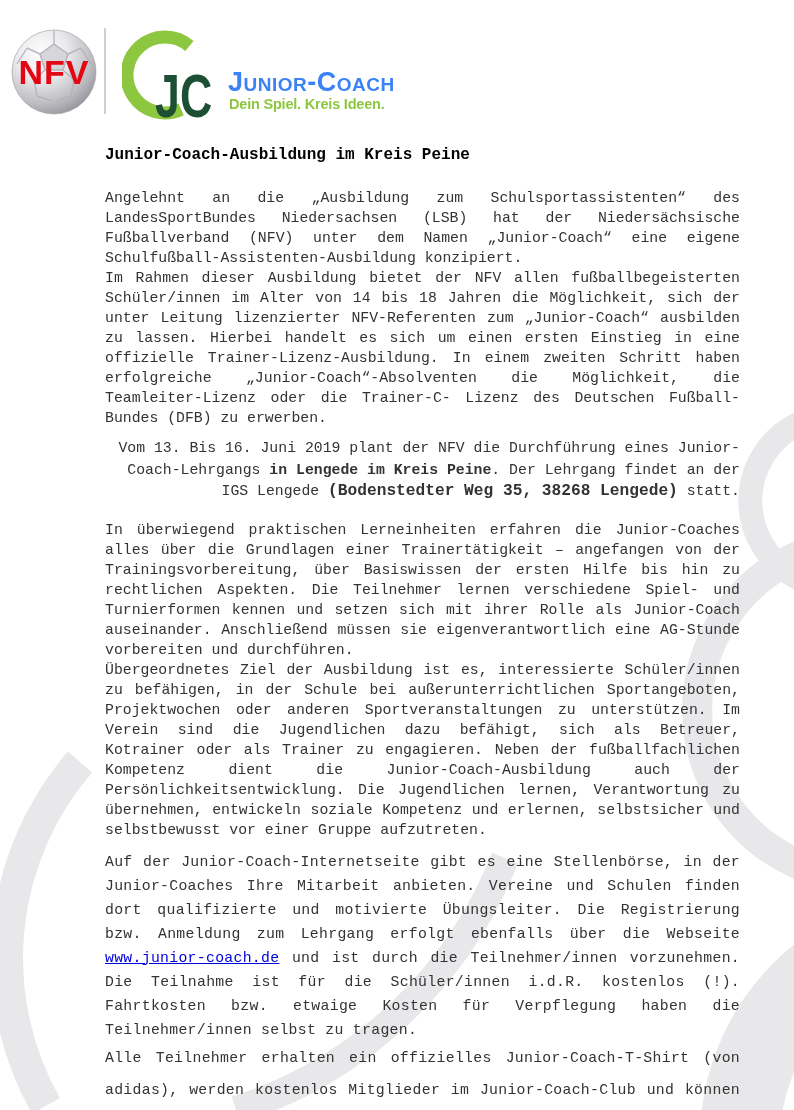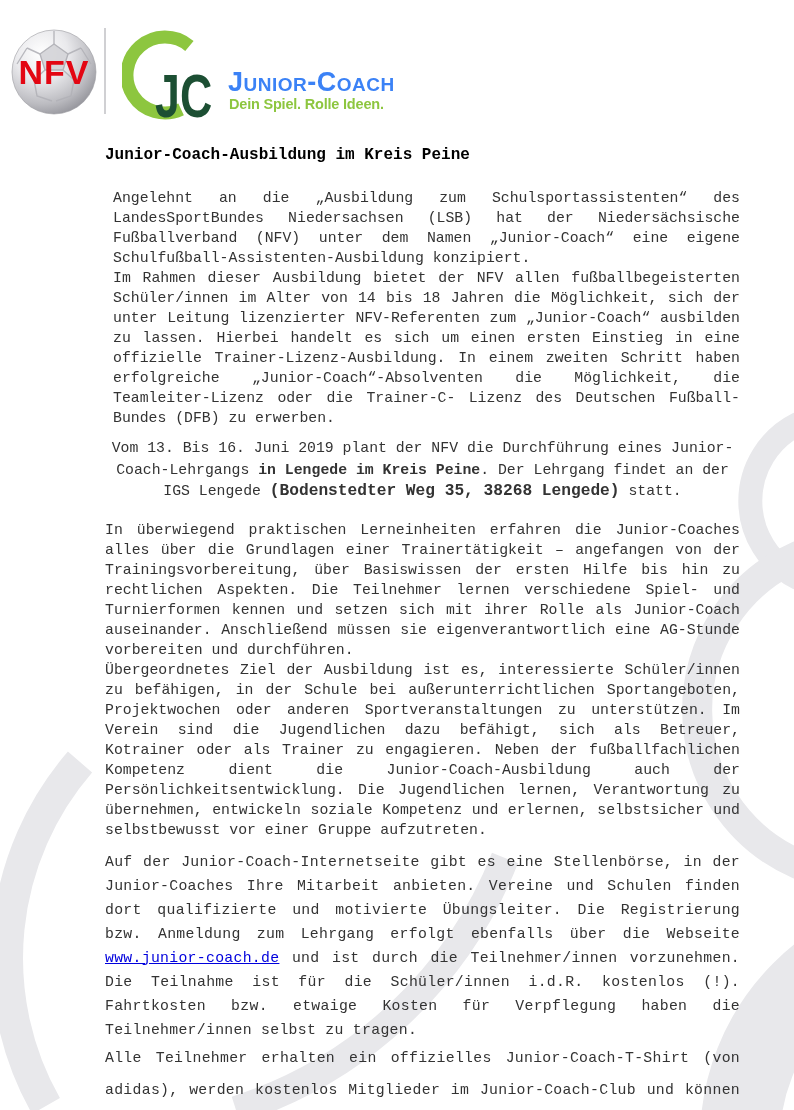--- a/index.html
+++ b/index.html
@@ -20,23 +20,23 @@
   }
   .jc-tagline{
     position:absolute;left:229px;top:96px;font-size:14.5px;font-weight:bold;
     color:var(--jc-light-green);letter-spacing:-.2px;white-space:nowrap;
   }
   
   main{position:absolute;left:105px;top:146px;width:635px;z-index:1;font-family:Liberation Mono, monospace;}
   h1{font-size:16px;font-weight:bold;color:#000;margin:0 0 24px 0;line-height:18px;}
   .para{margin:0;font-size:14.8px;line-height:20px;}
   .just{text-align:justify;}
-  .left{text-align:center;line-height:21.5px;}
+  .left{text-align:right;line-height:21.5px;}
   .blk{display:block;}
-  .m1{margin-bottom:10px;margin-left:8px;}
+  .m1{margin-bottom:10px;}
   .m2{margin-bottom:17px;}
   .m3{margin-bottom:10px;}
   .m4{}
   .sp{letter-spacing:.3px;line-height:24px;}
   .p5{line-height:32px;}
   .addr{font-size:16.2px;}
   .link{color:var(--link-blue);text-decoration:underline;}
 </style>
 </head>
 <body>
@@ -78,21 +78,21 @@
     </svg>
 
     <div class="logo-divider"></div>
 
     <svg class="jc-ring-svg" width="115" height="106" viewBox="0 0 115 106">
       <path d="M 67.4 21.9 A 38 38 0 1 0 59.1 85.4" fill="none" style="stroke:var(--jc-light-green)" stroke-width="13"></path>
       <text x="46" y="93" transform="scale(0.72,1)" font-family="Liberation Sans, sans-serif" font-size="62" font-weight="bold" style="fill:var(--jc-dark-green)">JC</text>
     </svg>
 
     <div class="jc-word">Junior-Coach</div>
-    <div class="jc-tagline">Dein Spiel. Rolle Ideen.</div>
+    <div class="jc-tagline">Dein Spiel. Kreis Ideen.</div>
   </header>
 
   <main>
     <h1>Junior-Coach-Ausbildung im Kreis Peine</h1>
 
     <p class="para just m1">
       <span class="blk">Angelehnt an die „Ausbildung zum Schulsportassistenten“ des LandesSportBundes Niedersachsen (LSB) hat der Niedersächsische Fußballverband (NFV) unter dem Namen „Junior-Coach“ eine eigene Schulfußball-Assistenten-Ausbildung konzipiert.</span>
       <span class="blk">Im Rahmen dieser Ausbildung bietet der NFV allen fußballbegeisterten Schüler/innen im Alter von 14 bis 18 Jahren die Möglichkeit, sich der unter Leitung lizenzierter NFV-Referenten zum „Junior-Coach“ ausbilden zu lassen. Hierbei handelt es sich um einen ersten Einstieg in eine offizielle Trainer-Lizenz-Ausbildung. In einem zweiten Schritt haben erfolgreiche „Junior-Coach“-Absolventen die Möglichkeit, die Teamleiter-Lizenz oder die Trainer-C- Lizenz des Deutschen Fußball-Bundes (DFB) zu erwerben.</span>
     </p>
 

